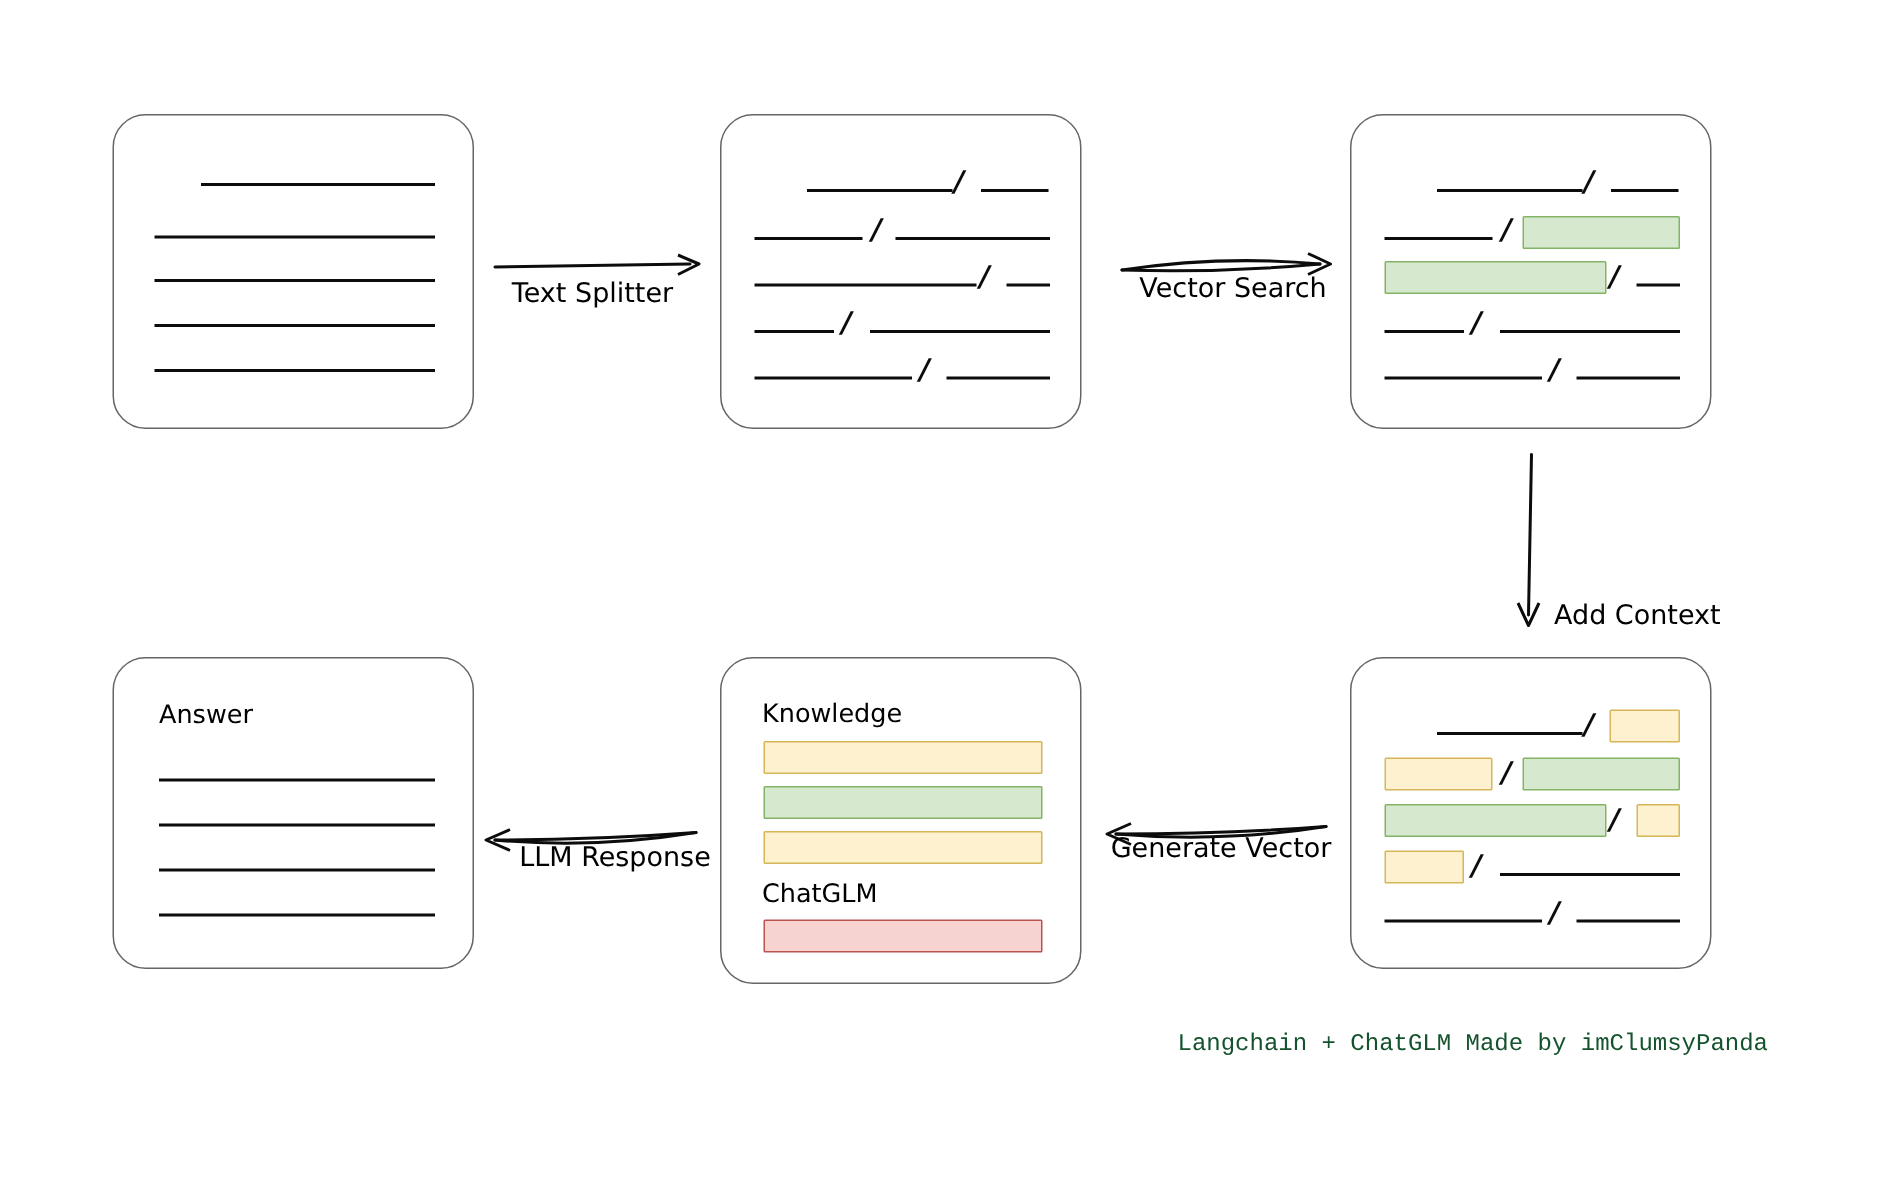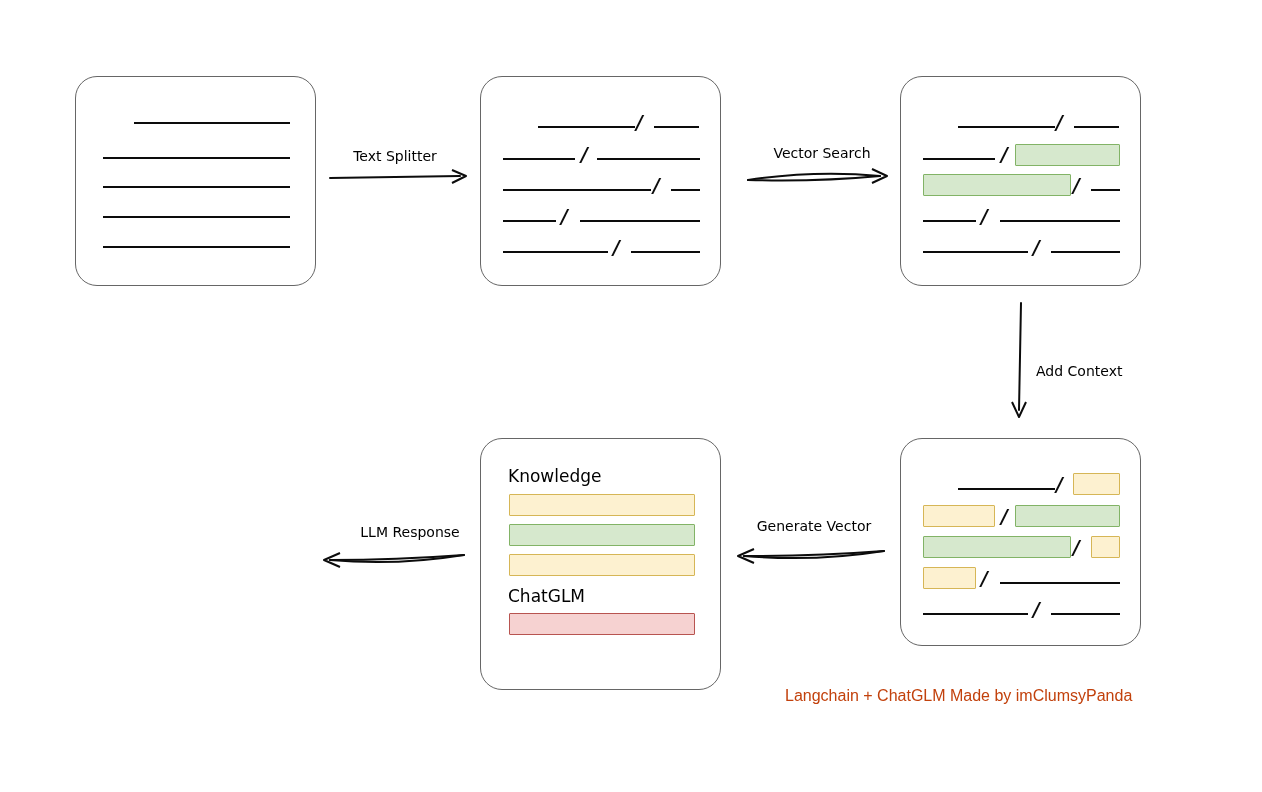--- a/index.html
+++ b/index.html
@@ -71,30 +71,31 @@
     position: absolute;
     font-family: "DejaVu Sans", sans-serif;
     font-size: 17px;
     color: #000000;
     white-space: nowrap;
   }
   
   .edge-label {
     position: absolute;
     font-family: "DejaVu Sans", sans-serif;
-    font-size: 14px;
+    font-size: 18px;
     color: #000000;
     white-space: nowrap;
     text-align: center;
+    margin-top: 37px;
   }
   .caption {
     position: absolute;
-    font-family: Liberation Sans, sans-serif;
+    font-family: Liberation Mono, monospace;
     font-size: 16px;
-    color: #c2410c;
+    color: #14532d;
     white-space: nowrap;
   }
   svg.edges {
     position: absolute;
     left: 0;
     top: 0;
     width: 1262px;
     height: 792px;
     pointer-events: none;
   }
@@ -219,27 +220,36 @@
       <div class="chip yellow" style="left:22px;  top:139px; width:53px;"></div>
       <div class="slash" style="left:80px;  top:139px;">/</div>
       <div class="tline" style="left:99px;  top:143px; width:120px;"></div>
 
       <div class="tline" style="left:22px;  top:174px; width:105px;"></div>
       <div class="slash" style="left:132px; top:170px;">/</div>
       <div class="tline" style="left:150px; top:174px; width:69px;"></div>
     </div>
   </div>
 
-  <div class="node" style="left:480px; top:438px; width:241px; height:252px;padding-left:45px;">
+  <div class="node" style="left:480px; top:438px; width:241px; height:218px;padding-left:45px;">
     <div class="node-body">
       <div class="node-label" style="left:27px; top:27px;">Knowledge</div>
       <div class="chip yellow" style="left:28px; top:66px;  width:186px;"></div>
       <div class="chip green" style="left:28px; top:96px;  width:186px;"></div>
       <div class="chip yellow" style="left:28px; top:126px; width:186px;"></div>
       <div class="node-label" style="left:27px; top:147px;">ChatGLM</div>
       <div class="chip red" style="left:28px; top:185px; width:186px;"></div>
     </div>
   </div>
 
+  <div class="node" style="left:75px; top:438px; width:241px; height:208px;">
+    <div class="node-body">
+      <div class="node-label" style="left:30px; top:28px;">Answer</div>
+      <div class="tline" style="left:30px; top:80px;  width:184px;"></div>
+      <div class="tline" style="left:30px; top:110px; width:184px;"></div>
+      <div class="tline" style="left:30px; top:140px; width:184px;"></div>
+      <div class="tline" style="left:30px; top:170px; width:184px;"></div>
+    </div>
+  </div>
 
   <div class="caption" style="left:785px; top:687px;">Langchain + ChatGLM Made by imClumsyPanda</div>
 
 </div>
 
 </body></html>

